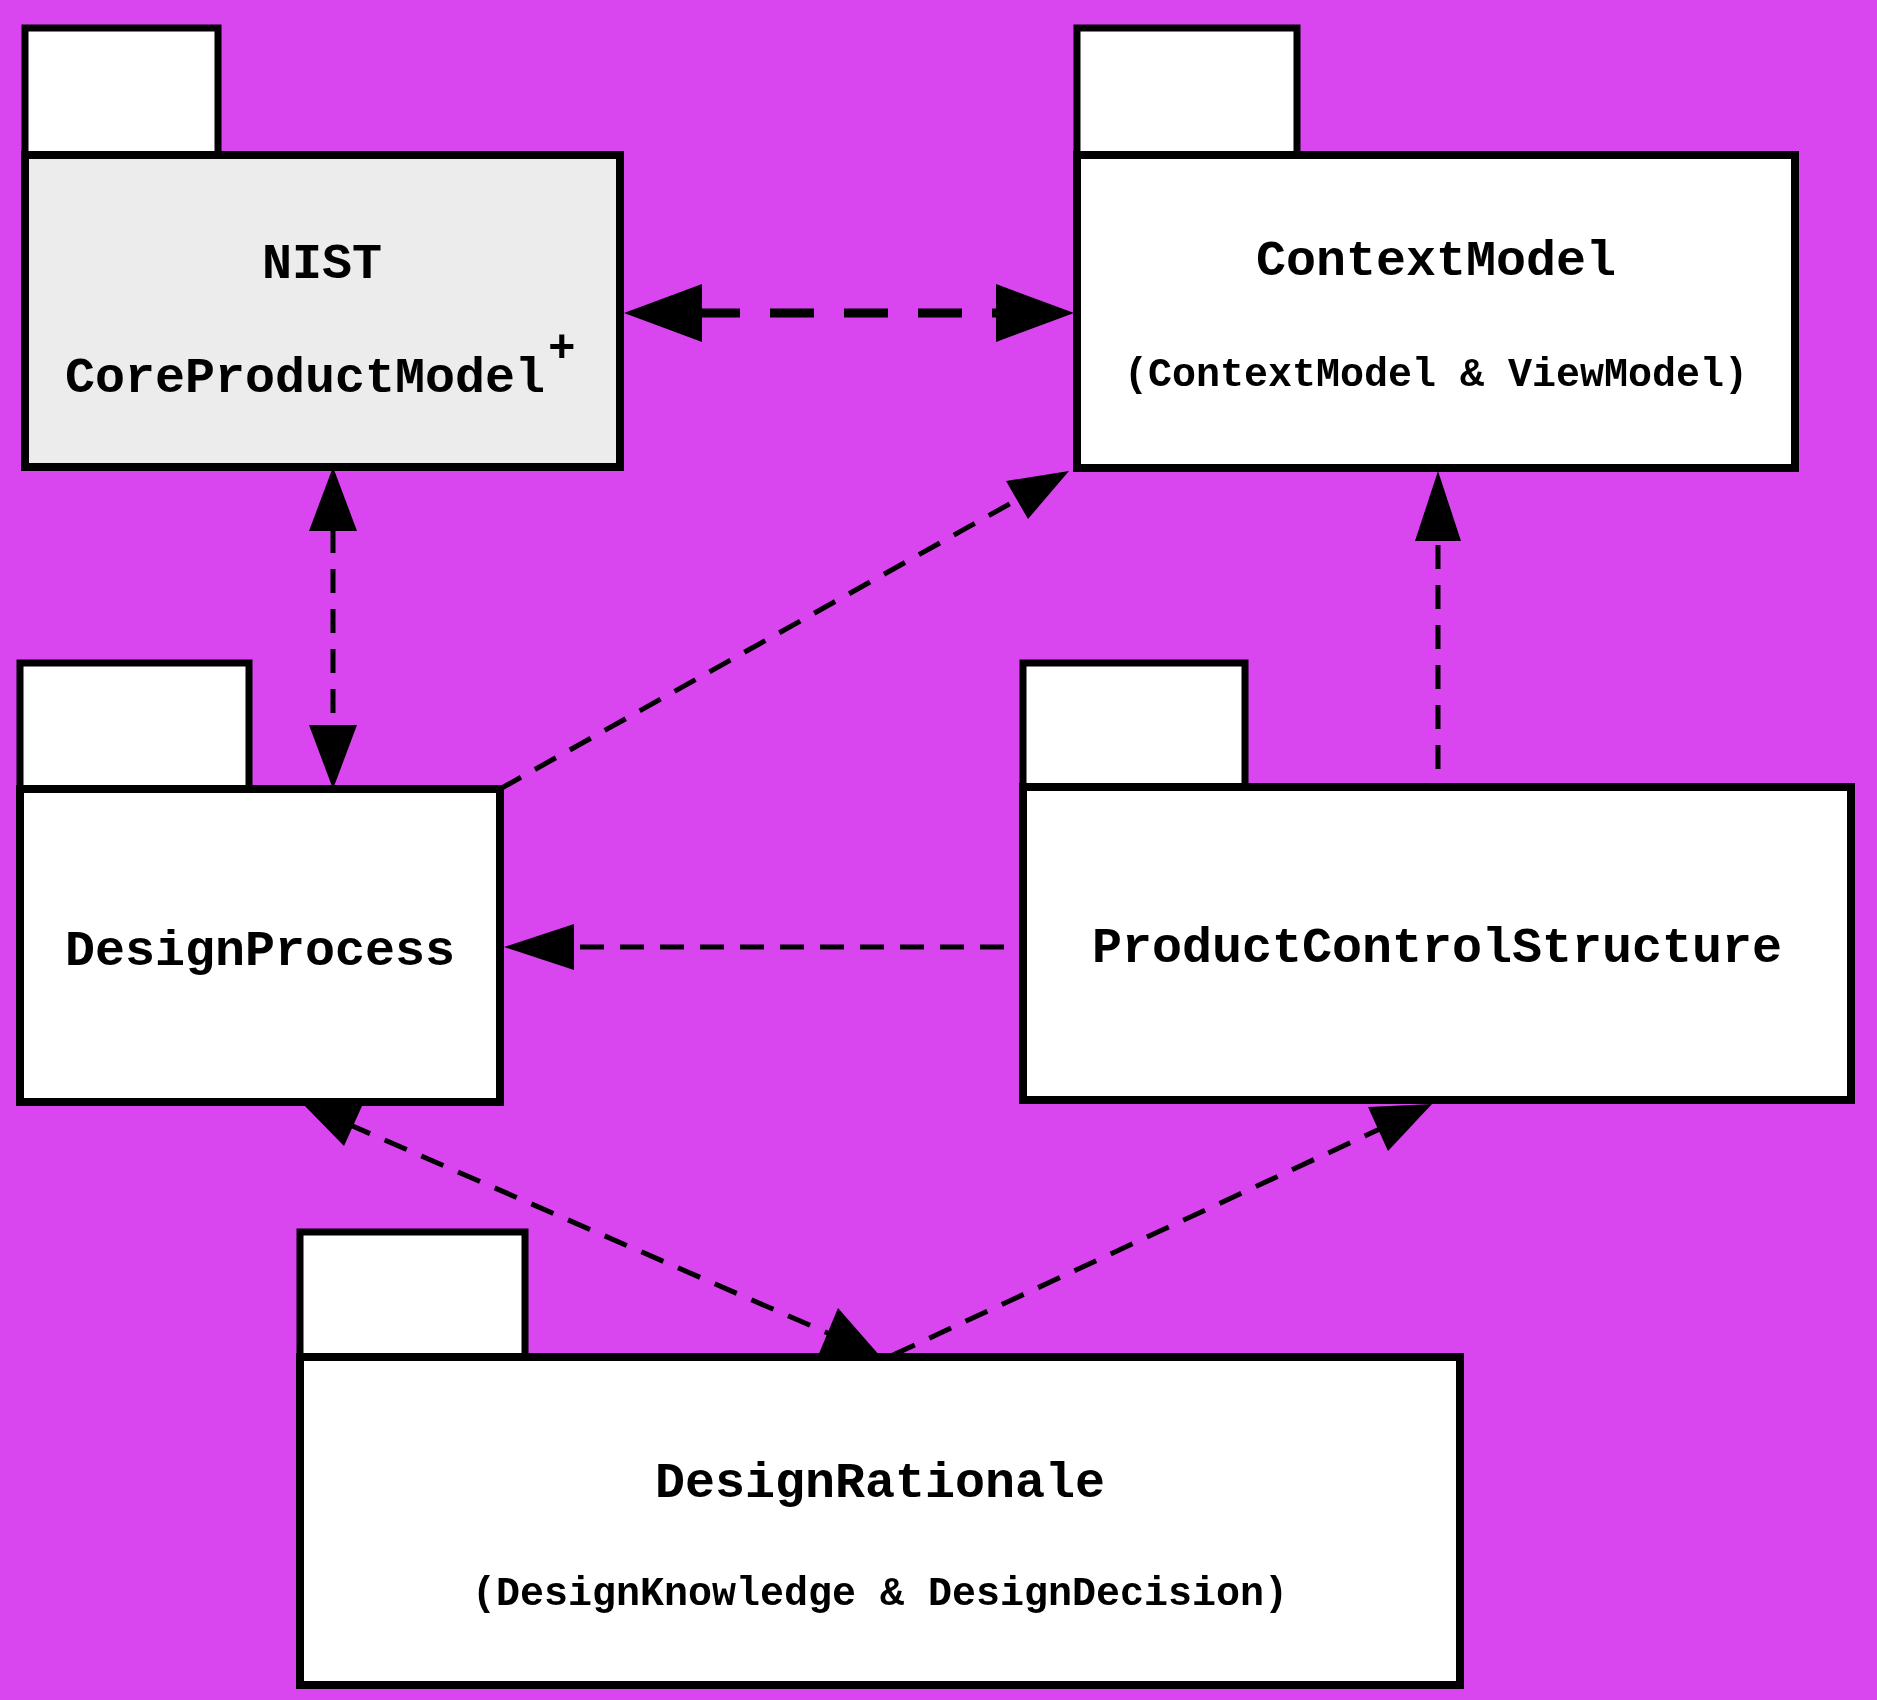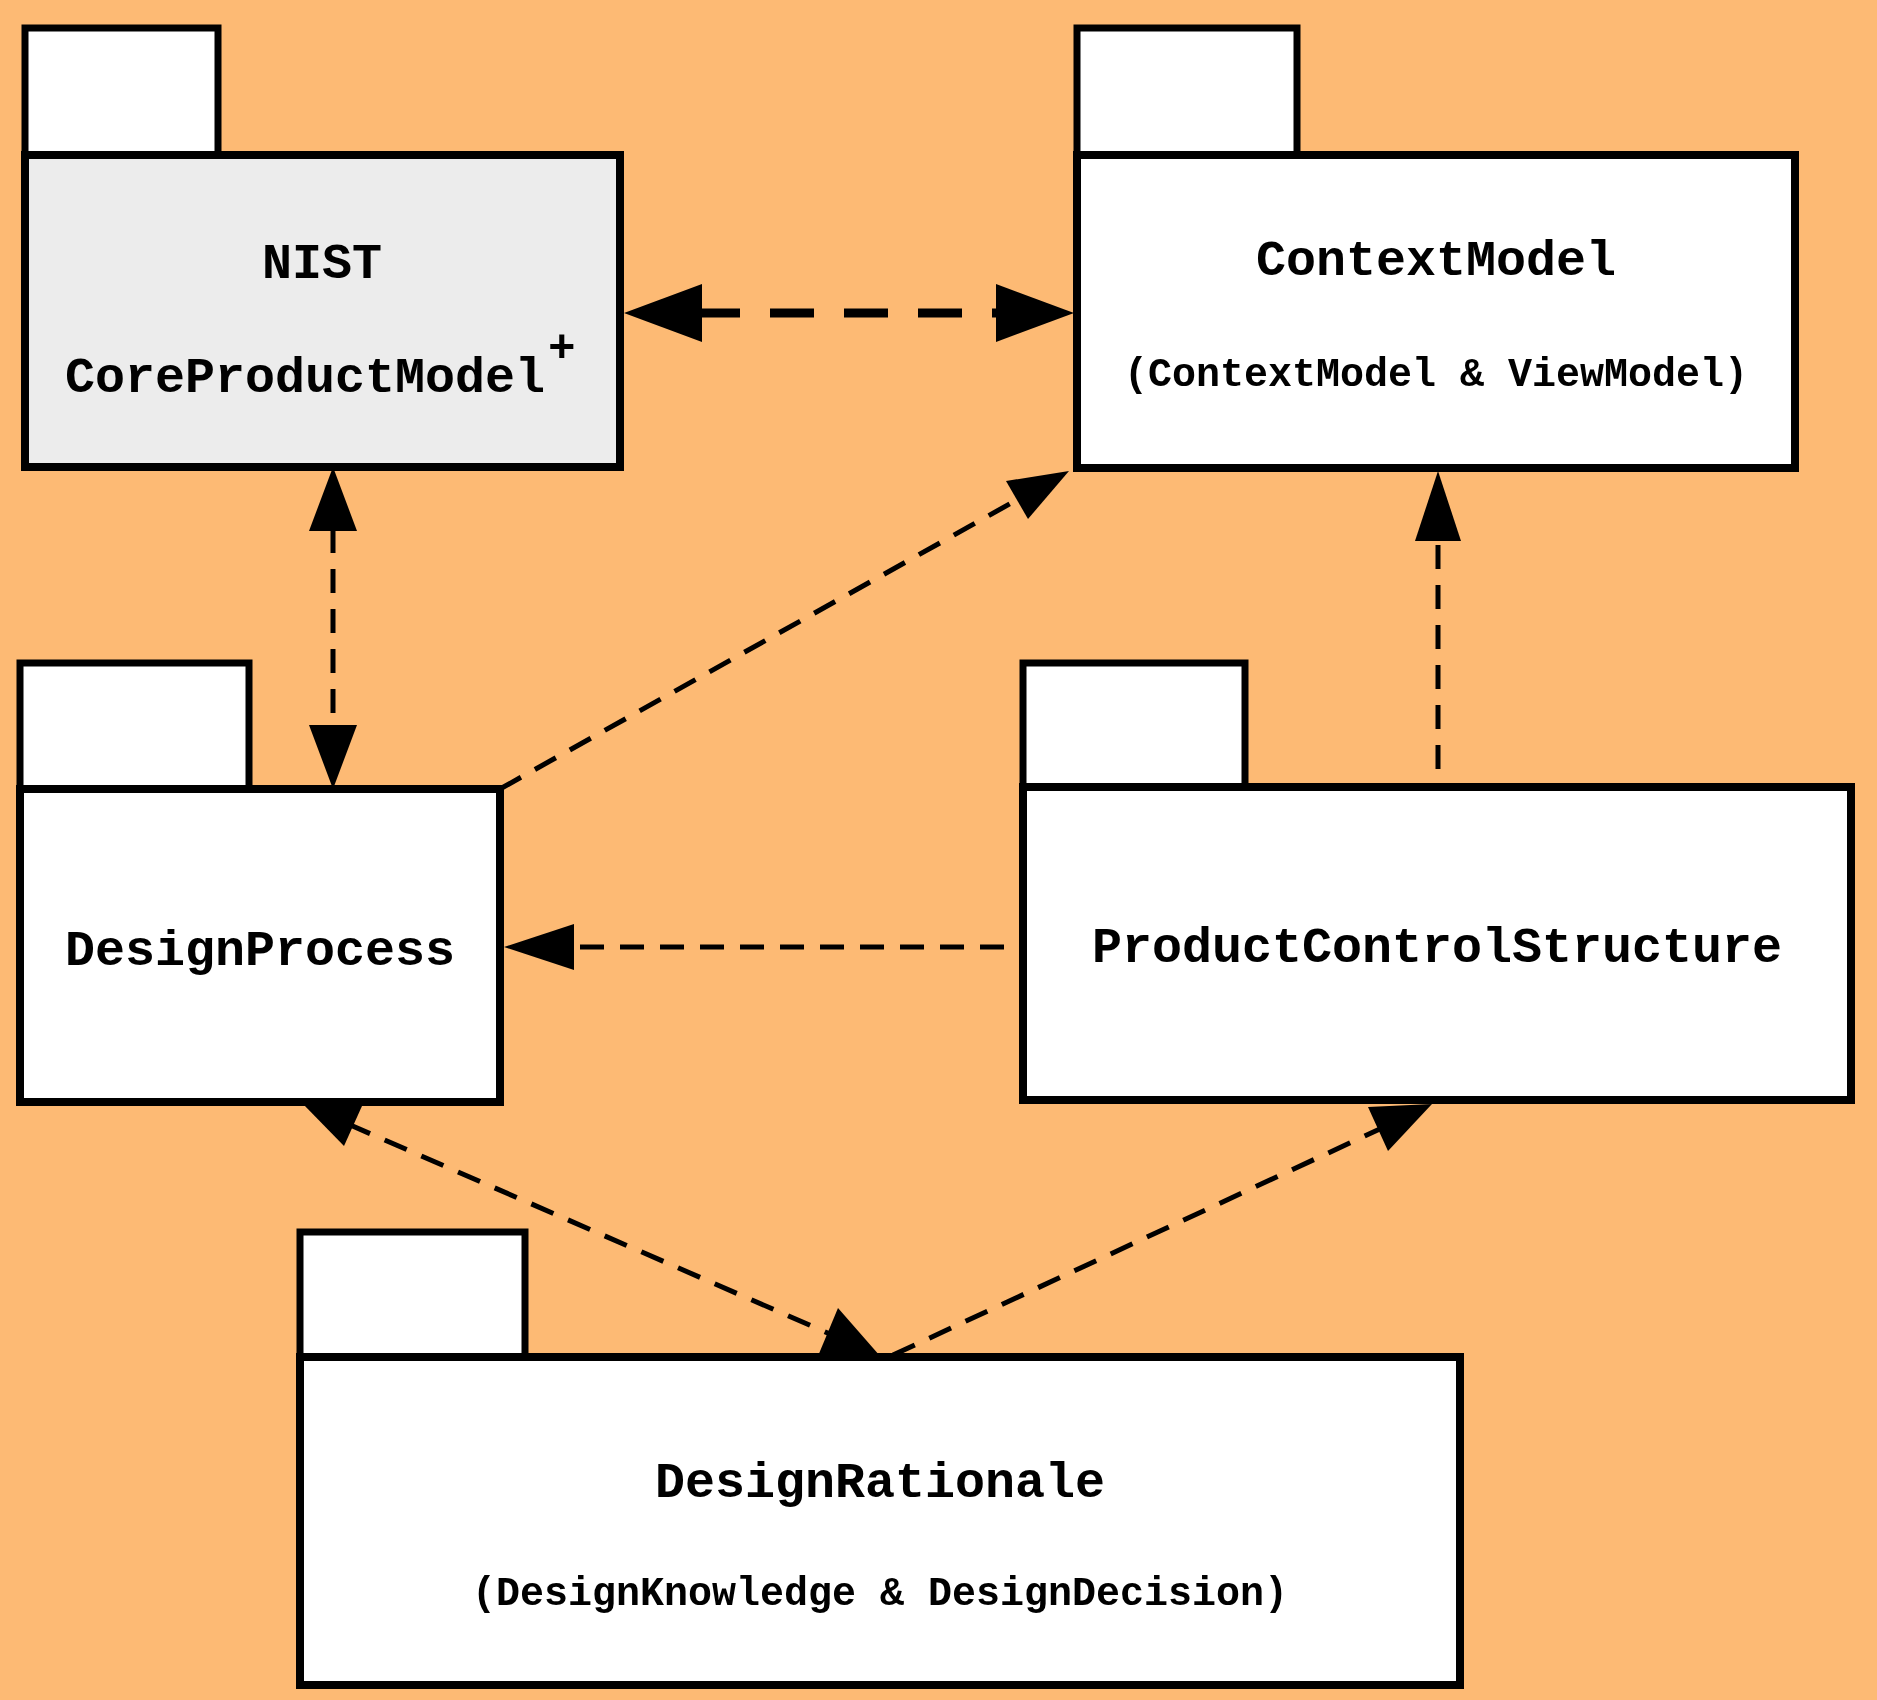--- a/index.html
+++ b/index.html
@@ -4,21 +4,21 @@
 <style>
   html, body {
     margin: 0;
     padding: 0;
     background: #ffffff;
   }
   #canvas {
     position: relative;
     width: 1877px;
     height: 1700px;
-    background: #fdba74;
+    background: #d946ef;
     font-family: "Liberation Mono", monospace;
   }
   svg { display: block; }
   .pkg-title {
     font-family: "Liberation Mono", monospace;
     font-size: 50px;
     font-weight: bold;
     fill: #000000;
   }
   .pkg-subtitle {

